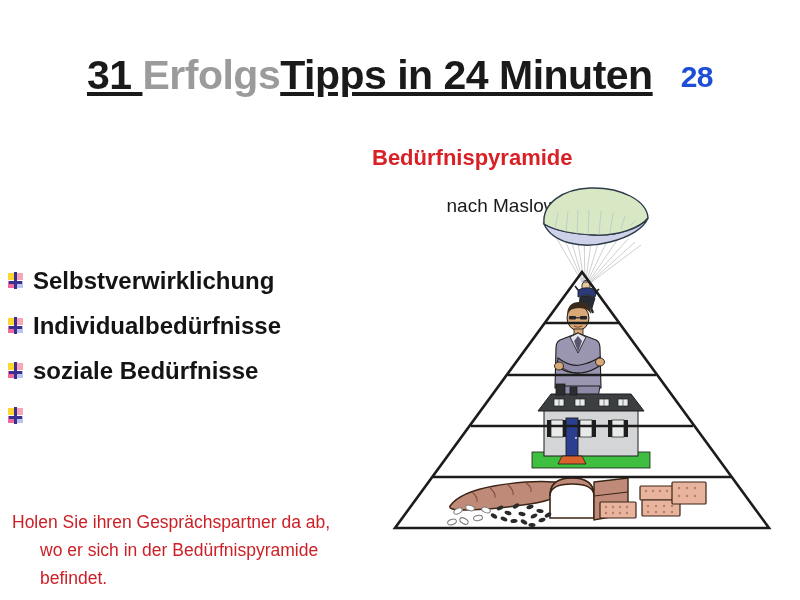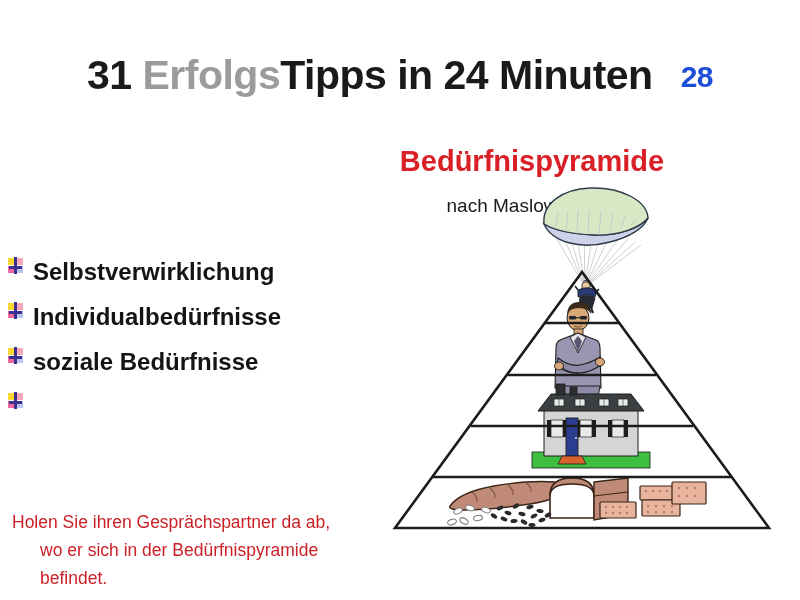--- a/index.html
+++ b/index.html
@@ -22,38 +22,38 @@
     left: 0;
     top: 52px;
     width: 800px;
     text-align: center;
     font-size: 41px;
     font-weight: bold;
     letter-spacing: -0.5px;
     white-space: nowrap;
     color: #1a1a1a;
   }
-  .slide-title .t-black { color: #1a1a1a; }
+  .slide-title .t-black { color: #1a1a1a; text-decoration: underline; }
   .slide-title .t-gray  { color: #9b9b9b; }
   .slide-title .t-page  {
     color: #1d4ed8;
     font-size: 30px;
     font-weight: bold;
     margin-left: 28px;
     vertical-align: 2px;
   }
 
   
   .pyramid-heading {
     position: absolute;
     left: 372px;
     top: 145px;
     width: 320px;
-    text-align: center;
-    font-size: 29px;
+    text-align: left;
+    font-size: 22px;
     font-weight: bold;
     color: #d92026;
     white-space: nowrap;
   }
   .pyramid-subheading {
     position: absolute;
     left: 372px;
     top: 195px;
     width: 260px;
     text-align: center;
@@ -65,20 +65,21 @@
 
   
   .needs-list {
     position: absolute;
     left: 8px;
     top: 258px;
     width: 360px;
   }
   .need-item {
     display: flex;
+    align-items: center;
     height: 45px;
   }
   .need-bullet {
     width: 15px;
     height: 15px;
     flex: 0 0 15px;
     margin-right: 10px;
     position: relative;
   }
   .need-bullet .q {

